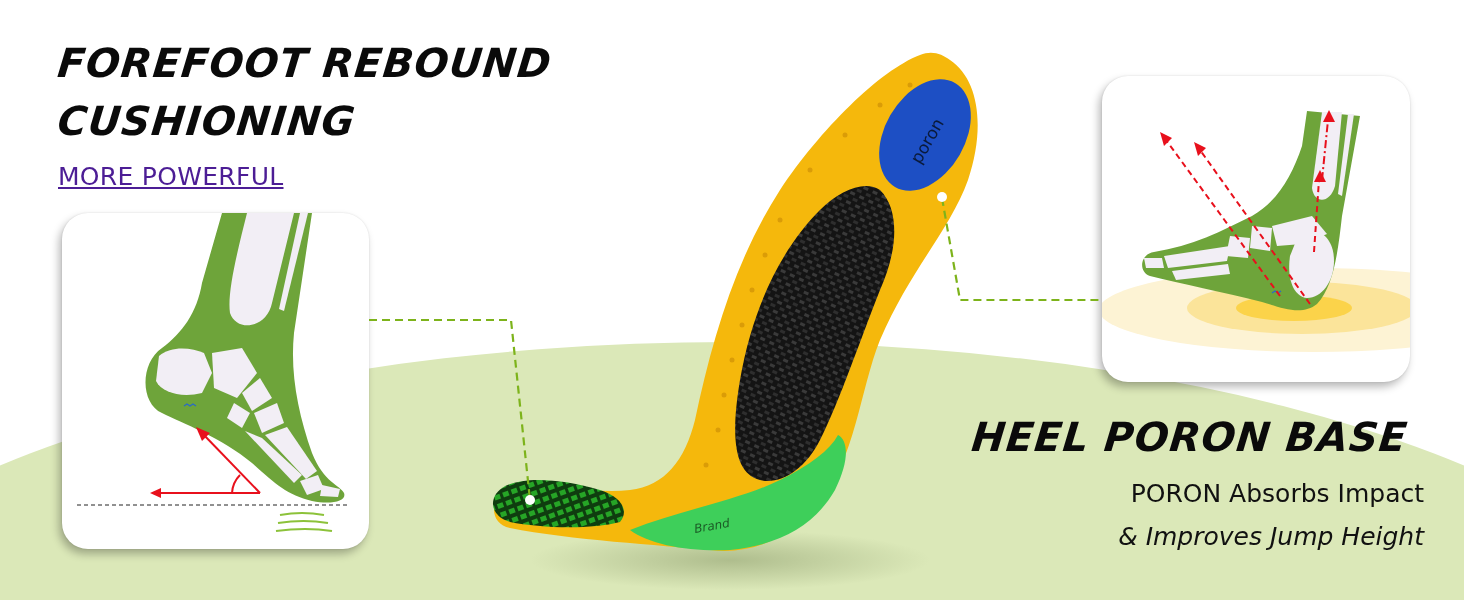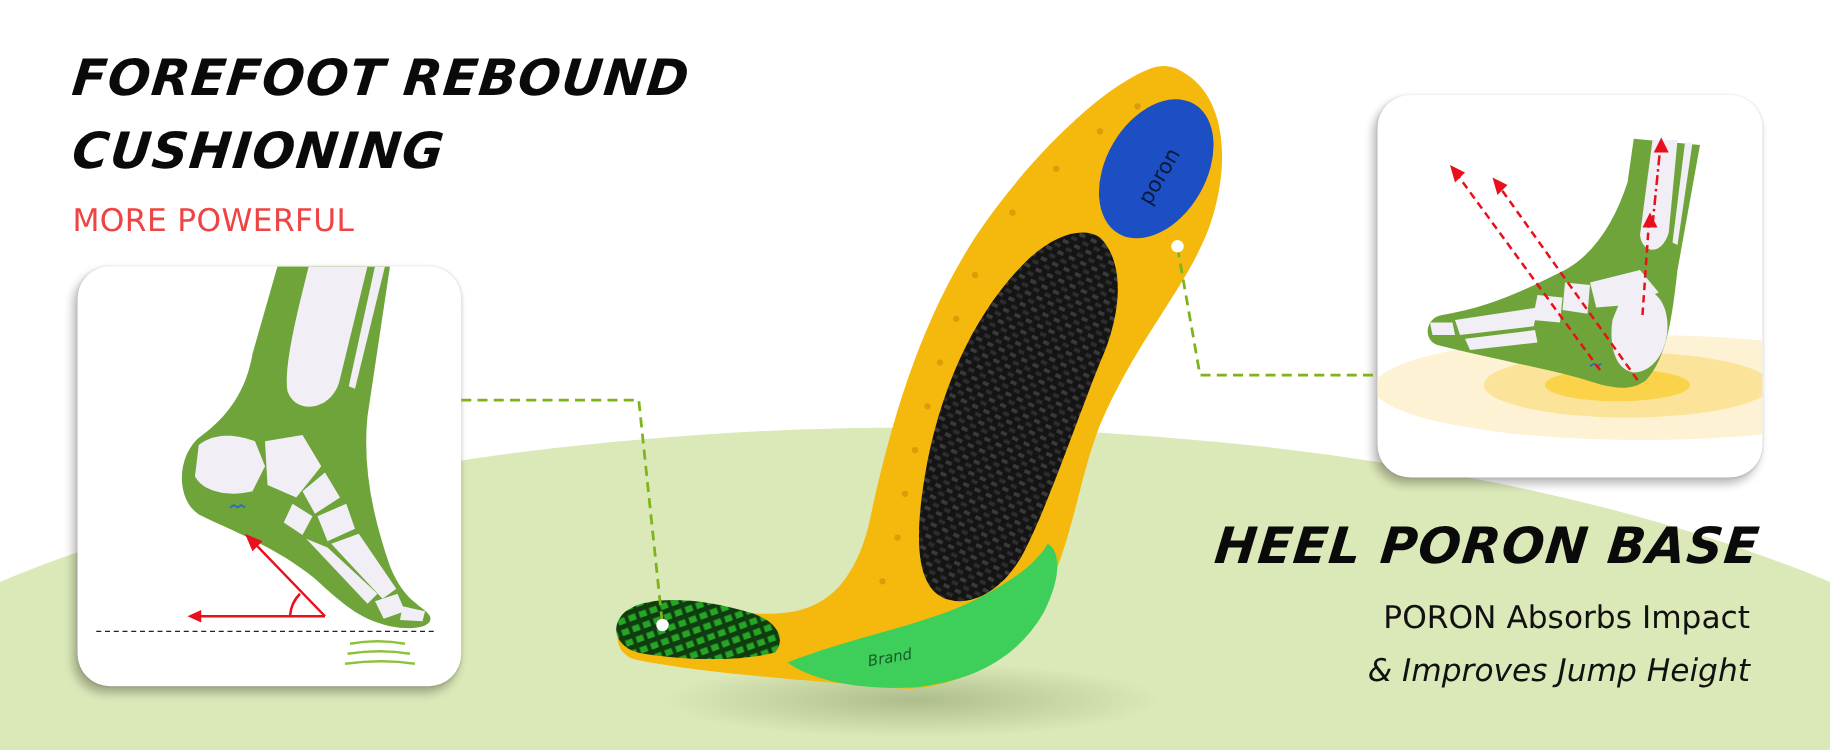--- a/index.html
+++ b/index.html
@@ -7,24 +7,24 @@
   body { position: relative; font-family: "Liberation Sans", sans-serif; color: #0a0a0a; }
 
   .bg-arc { position: absolute; left: -260px; top: 342px; width: 1984px; height: 760px;
             border-radius: 50%; background: #dbe8b8; z-index: 0; }
 
   .headline { position: absolute; font-family: "DejaVu Sans", sans-serif; font-weight: bold;
               font-style: italic; letter-spacing: 1px; color: #0a0a0a; z-index: 3; transform: skewX(-6deg); }
   .h-left-1 { left: 58px; top: 40px; font-size: 40px; }
   .h-left-2 { left: 58px; top: 98px; font-size: 40px; }
   .sub-left { position: absolute; left: 58px; top: 162px; font-size: 25px; font-family: "DejaVu Sans", sans-serif;
-              font-weight: normal; color: #ef4444; z-index: 3; letter-spacing: 0.3px; }
+              font-weight: normal; color: #4c1d95; z-index: 3; letter-spacing: 0.3px; text-decoration: underline; }
 
   .h-right { right: 56px; top: 414px; font-size: 40px; text-align: right; }
-  .sub-right { position: absolute; right: 64px; font-size: 25px; font-family: "DejaVu Sans", sans-serif;
+  .sub-right { position: absolute; right: 40px; font-size: 25px; font-family: "DejaVu Sans", sans-serif;
                color: #111; z-index: 3; text-align: center; }
   .sub-right-1 { top: 479px; }
   .sub-right-2 { top: 522px; font-style: italic; }
 
   .card { position: absolute; background: #fff; border-radius: 26px;
           box-shadow: -3px 5px 8px rgba(0,0,0,0.28), 0 0 2px rgba(0,0,0,0.12); z-index: 2; overflow: hidden; }
   .card-left { left: 62px; top: 213px; width: 307px; height: 336px; }
   .card-right { left: 1102px; top: 76px; width: 308px; height: 306px; }
   .card svg { position: absolute; left: 0; top: 0; width: 100%; height: 100%; }
 

